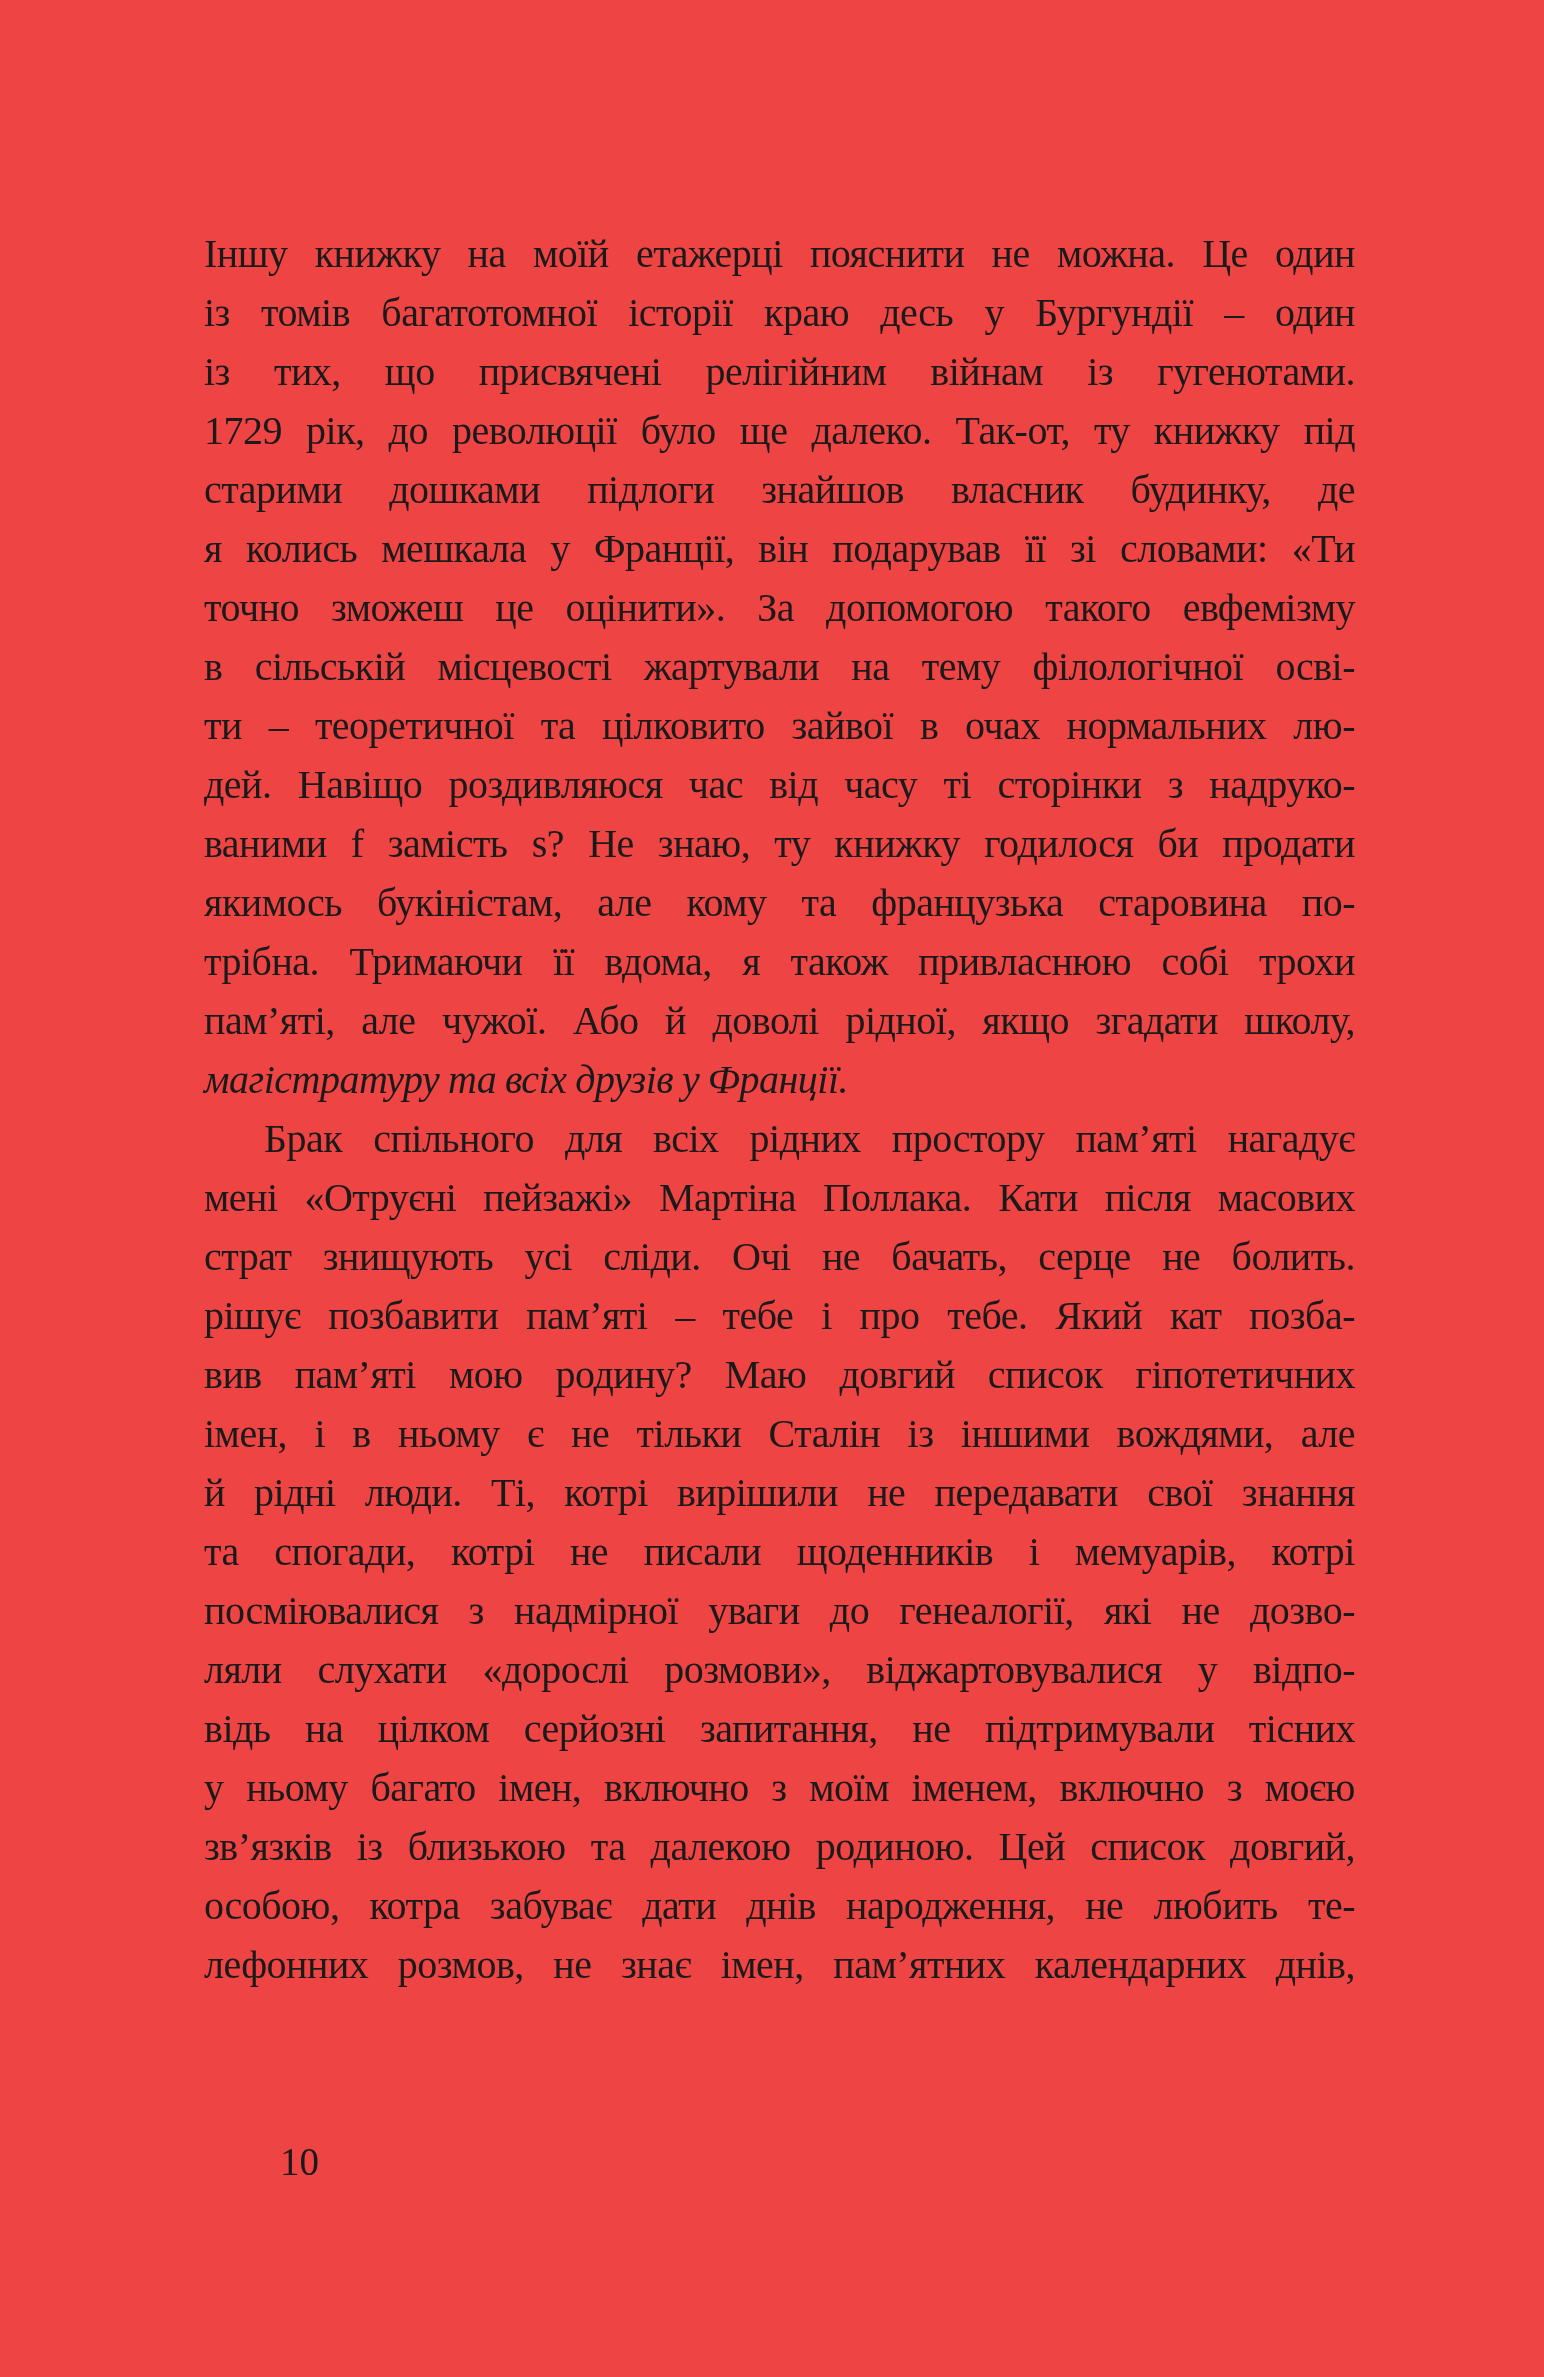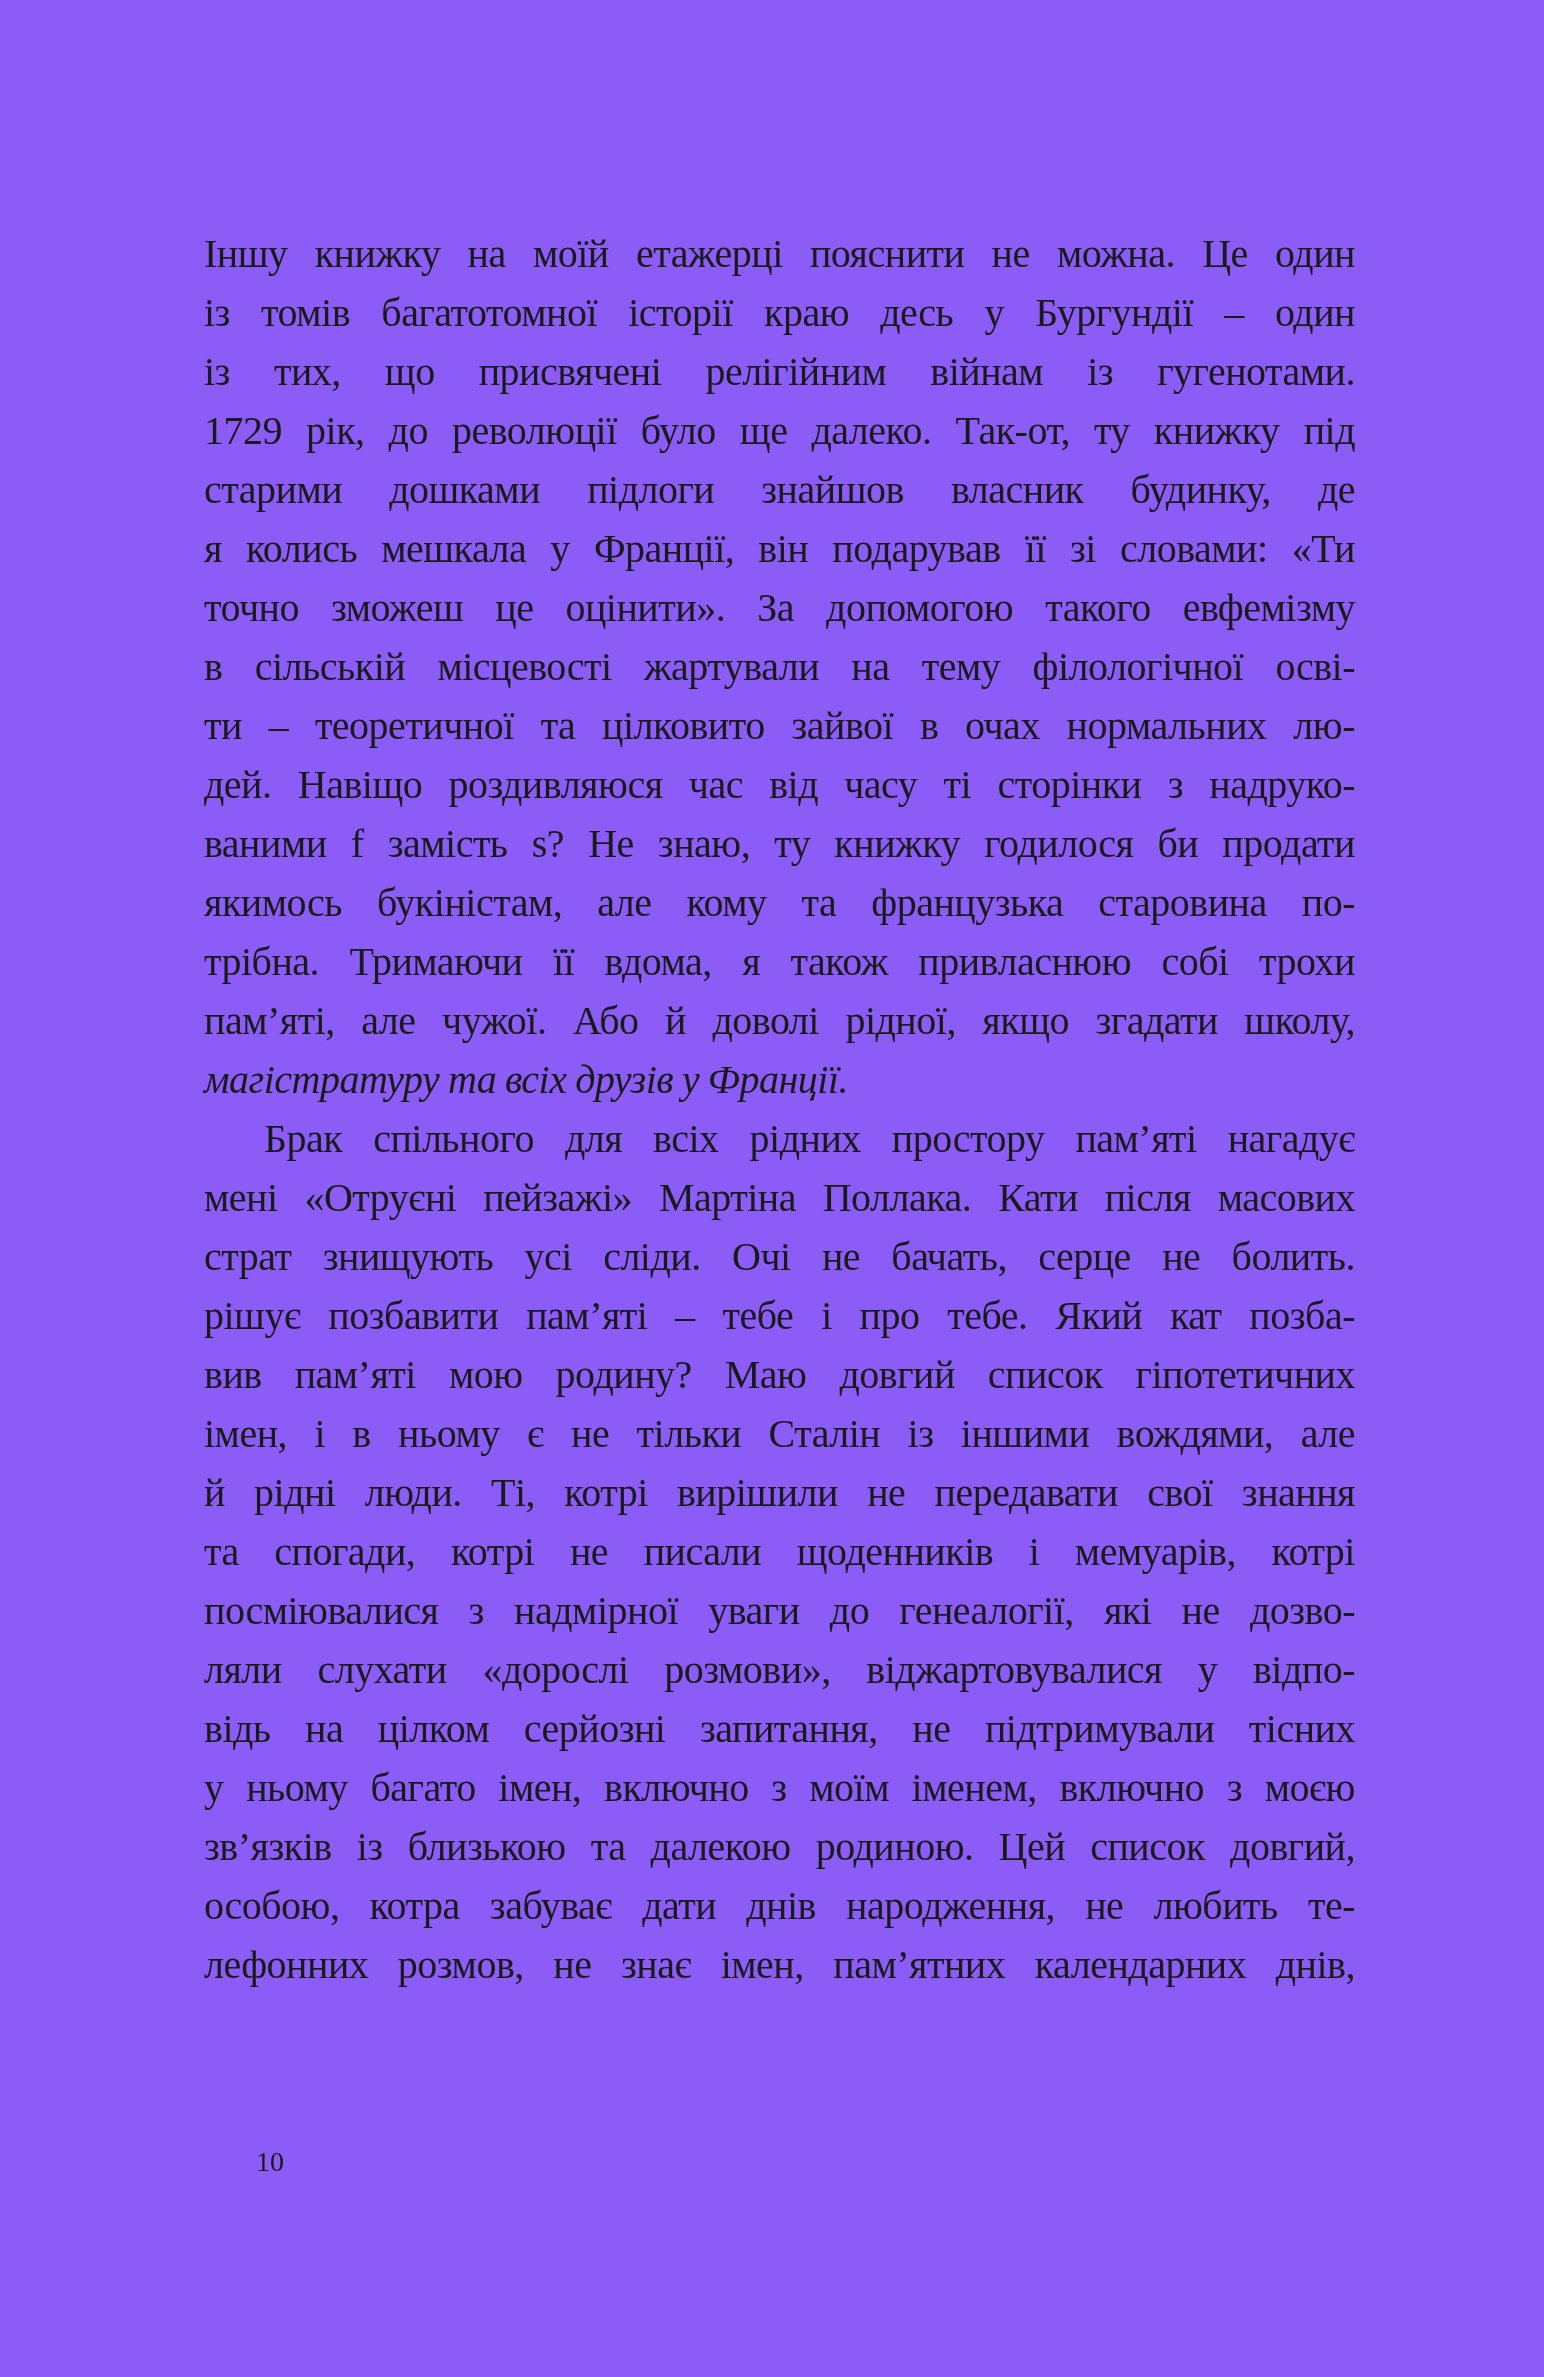--- a/index.html
+++ b/index.html
@@ -11,21 +11,21 @@
       width: 1545px;
       height: 2377px;
       position: relative;
       overflow: hidden;
     }
     .page {
       position: absolute;
       left: 0; top: 0;
       width: 1545px;
       height: 2377px;
-      background: #8b5cf6;
+      background: #ef4444;
     }
     .text-block {
       position: absolute;
       left: 204px;
       top: 224px;
       width: 1151px;
       font-family: "Liberation Serif", "DejaVu Serif", serif;
       font-size: 40px;
       line-height: 59px;
       color: #1a1a1a;
@@ -43,24 +43,24 @@
     }
     .line.last {
       text-align-last: left;
       font-style: italic;
     }
     .line.indent {
       padding-left: 60px;
     }
     .page-number {
       position: absolute;
-      left: 256px;
+      left: 280px;
       top: 2142px;
       font-family: "Liberation Serif", "DejaVu Serif", serif;
-      font-size: 28px;
+      font-size: 39px;
       line-height: 39px;
       color: #1a1a1a;
     }
   </style>
 </head>
 <body>
 
 <div class="page">
   <div class="text-block">
 

